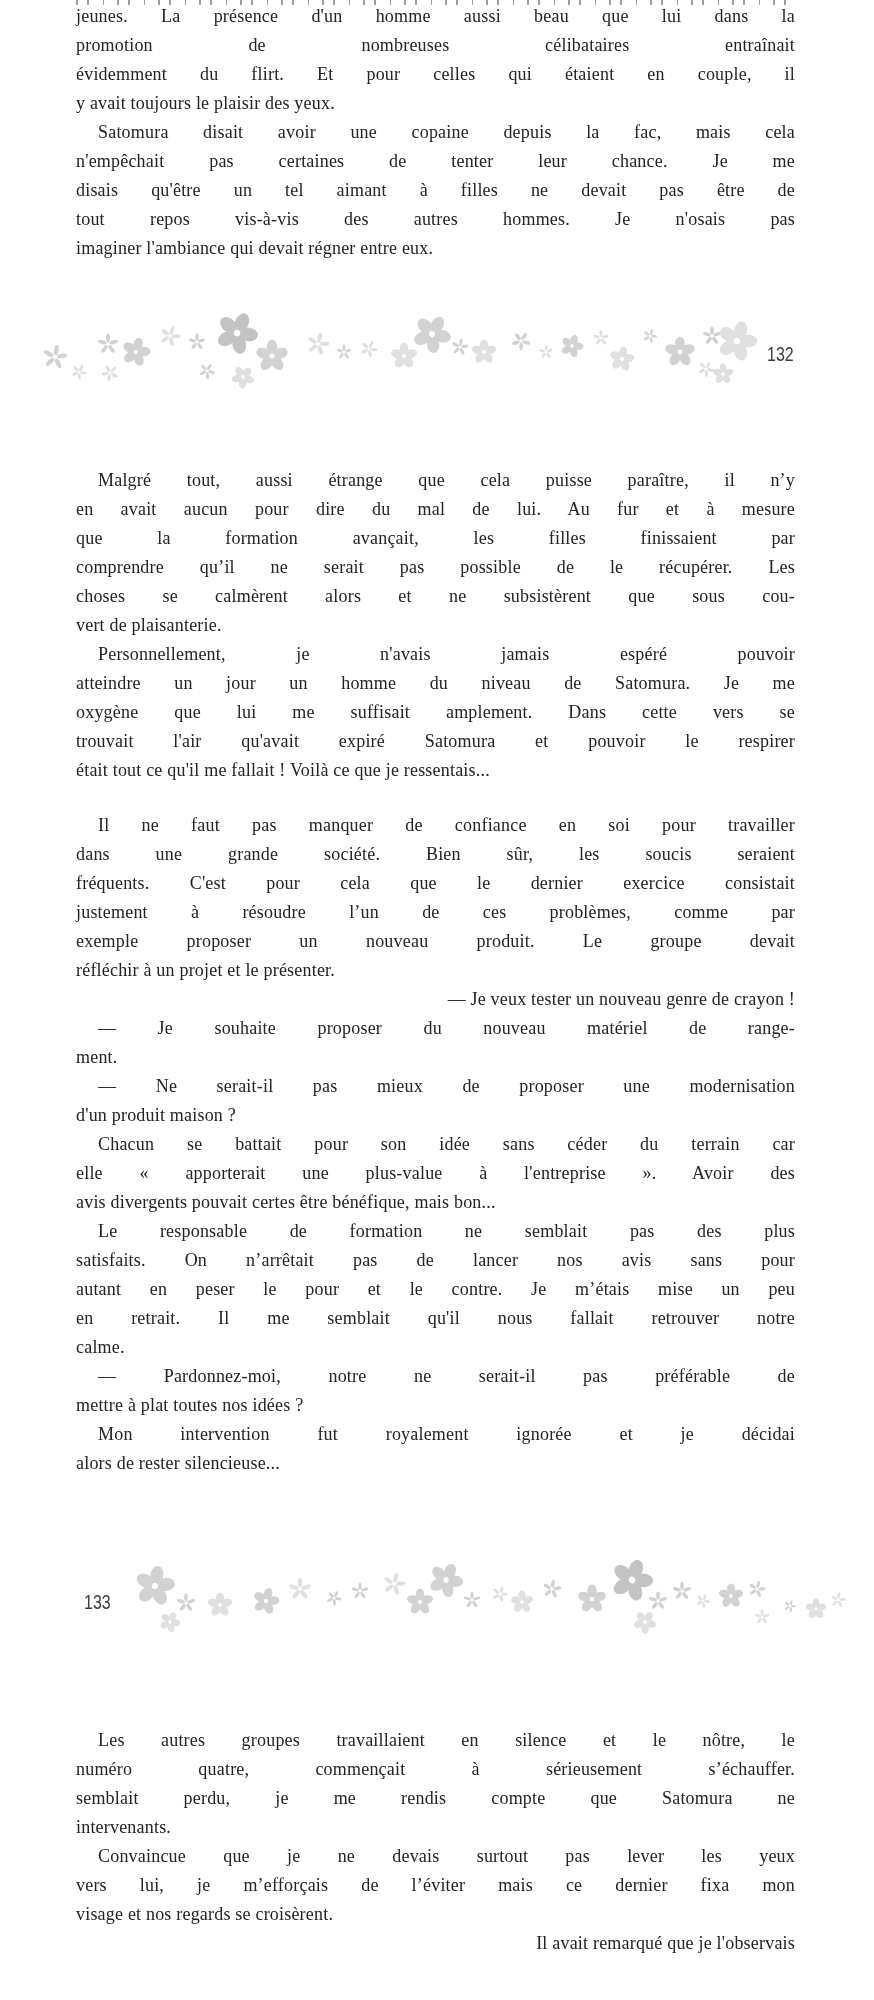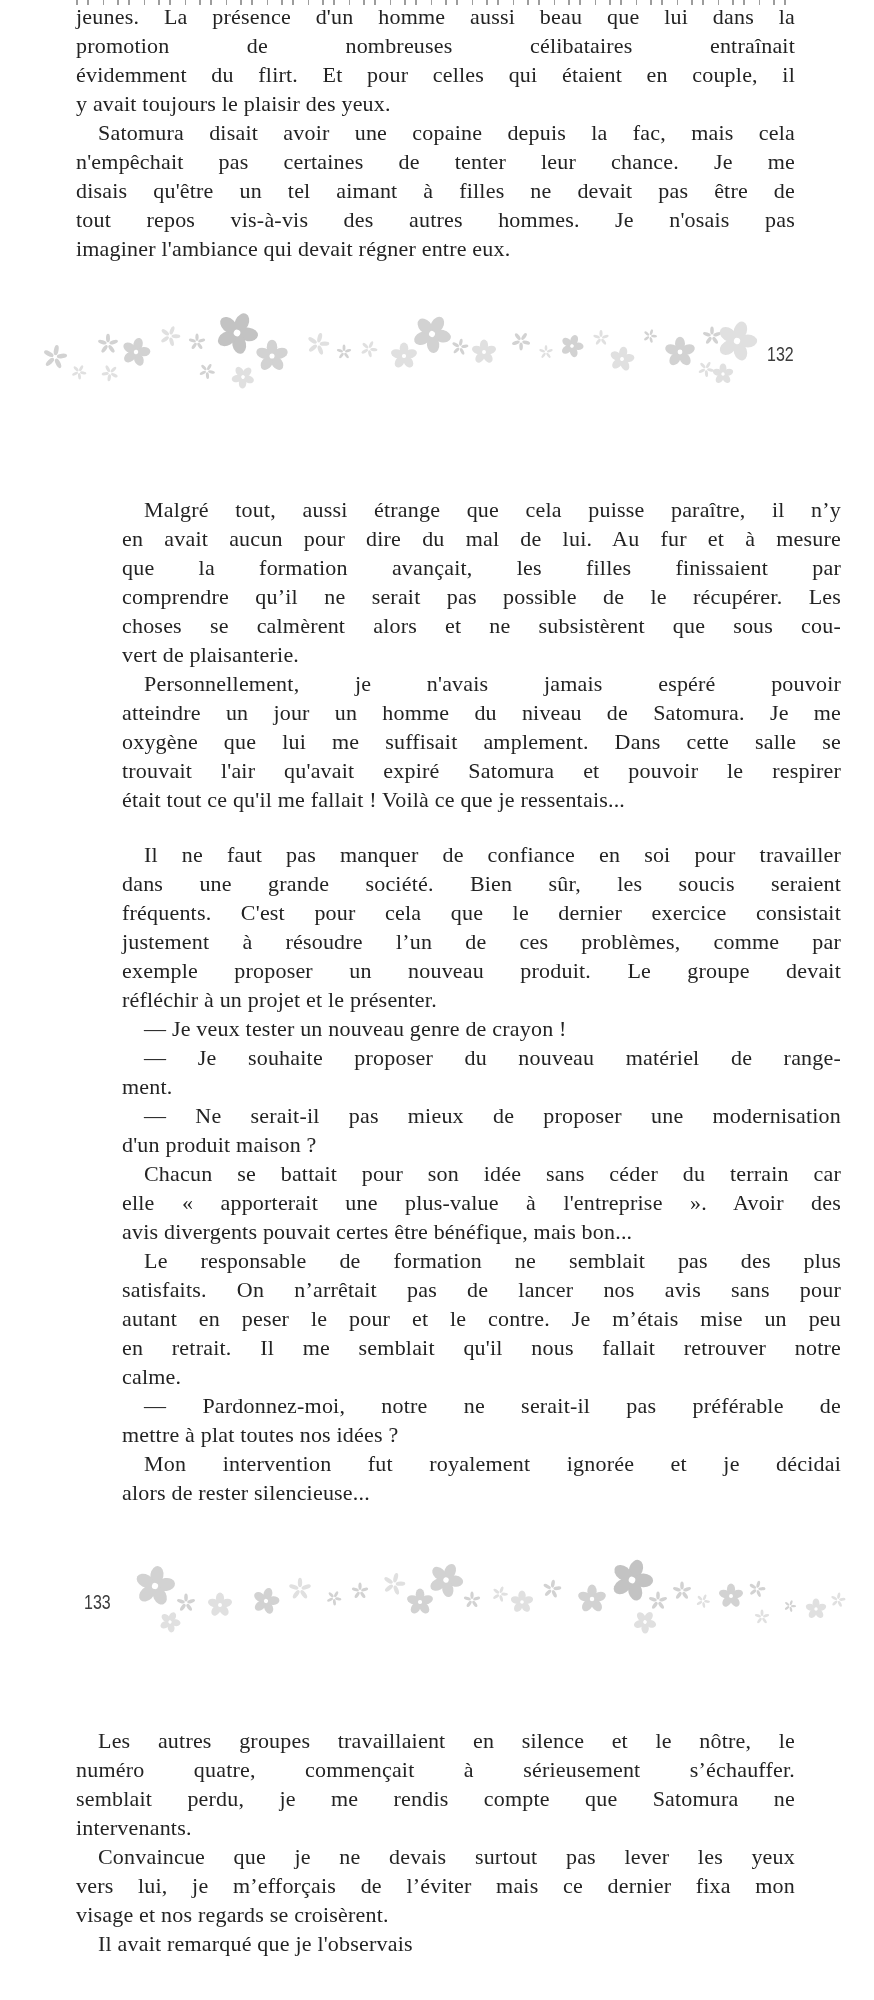--- a/index.html
+++ b/index.html
@@ -7,29 +7,29 @@
     position:relative;
     width:874px;height:2000px;
     background:#ffffff;
     overflow:hidden;
   }
   
   .tblock{
     position:absolute;left:76px;width:719px;
     color:#232323;
     font-family:"Liberation Serif","DejaVu Serif",serif;
-    font-size:22px;
+    font-size:18px;
     letter-spacing:.2px;
   }
   .tb1{top:2px;}
-  .tb2{top:495px;margin-left:46px;}
+  .tb2{top:466px;}
   .tb3{top:1726px;}
   .line{height:29px;line-height:29px;}
   .line.j{text-align:justify;text-align-last:justify;}
-  .line.ind{padding-left:22px;}
+  .line.ind{padding-left:22px;text-align:right;}
   
   .clipped-line{
     position:absolute;top:0;left:76px;width:712px;height:5px;
     background:repeating-linear-gradient(90deg,
       #3a3a3a 0 2px,transparent 2px 11px,
       #3a3a3a 11px 13px,transparent 13px 27px,
       #3a3a3a 27px 28px,transparent 28px 41px);
     opacity:.5;
   }
   
@@ -172,21 +172,21 @@
         <div class="line j ind">Malgré tout, aussi étrange que cela puisse paraître, il n’y</div>
         <div class="line j">en avait aucun pour dire du mal de lui. Au fur et à mesure</div>
         <div class="line j">que la formation avançait, les filles finissaient par</div>
         <div class="line j">comprendre qu’il ne serait pas possible de le récupérer. Les</div>
         <div class="line j">choses se calmèrent alors et ne subsistèrent que sous cou-</div>
         <div class="line">vert de plaisanterie.</div>
       </div>
       <div>
         <div class="line j ind">Personnellement, je n'avais jamais espéré pouvoir</div>
         <div class="line j">atteindre un jour un homme du niveau de Satomura. Je me</div>
-        <div class="line j">oxygène que lui me suffisait amplement. Dans cette salle se</div>
+        <div class="line j">oxygène que lui me suffisait amplement. Dans cette vers se</div>
         <div class="line j">trouvait l'air qu'avait expiré Satomura et pouvoir le respirer</div>
         <div class="line">était tout ce qu'il me fallait ! Voilà ce que je ressentais...</div>
       </div>
       <div style="margin-top: 26px;">
         <div class="line j ind">Il ne faut pas manquer de confiance en soi pour travailler</div>
         <div class="line j">dans une grande société. Bien sûr, les soucis seraient</div>
         <div class="line j">fréquents. C'est pour cela que le dernier exercice consistait</div>
         <div class="line j">justement à résoudre l’un de ces problèmes, comme par</div>
         <div class="line j">exemple proposer un nouveau produit. Le groupe devait</div>
         <div class="line">réfléchir à un projet et le présenter.</div>

